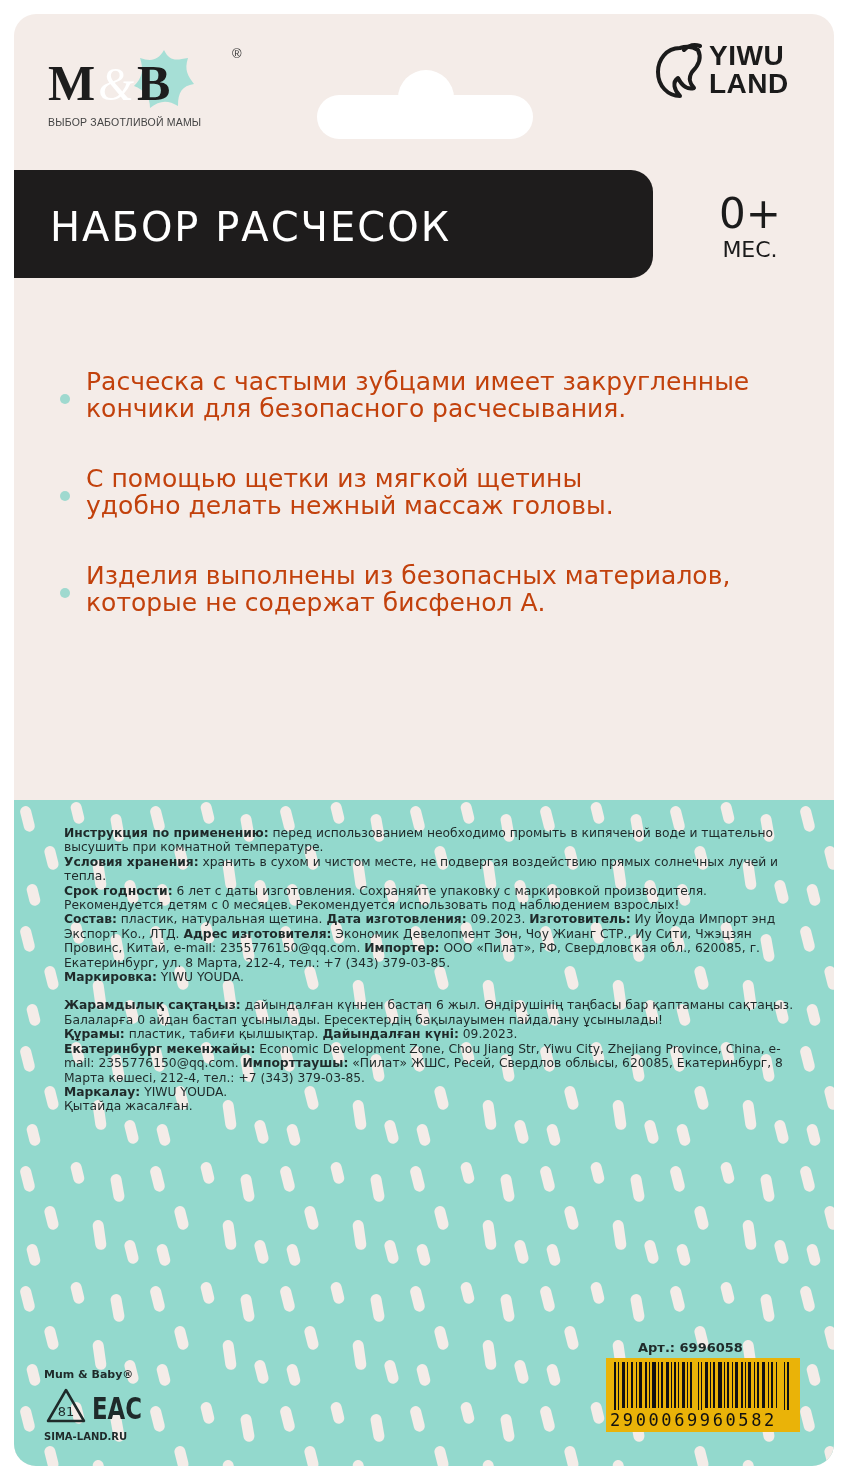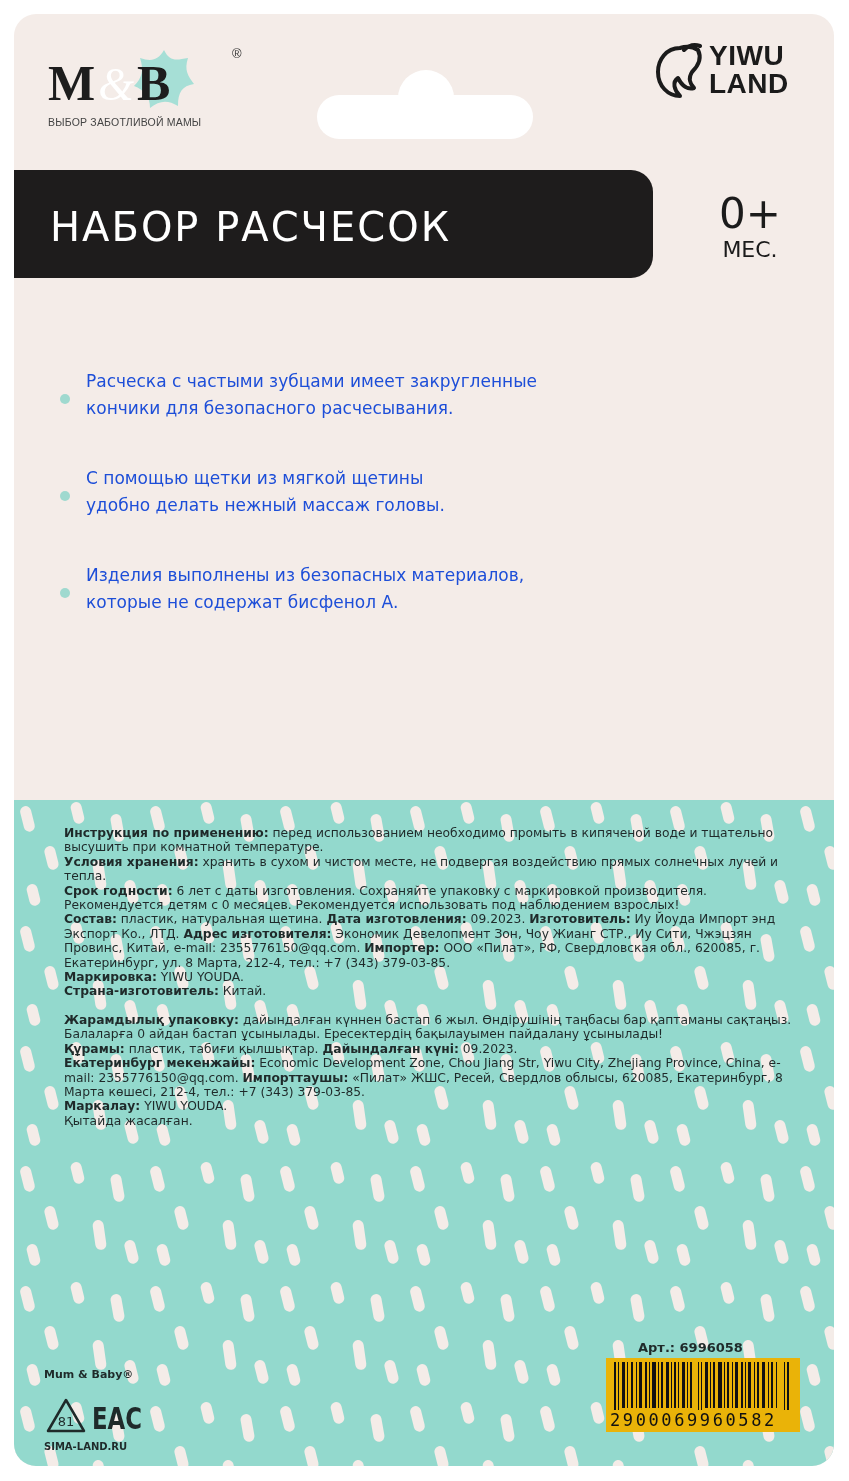--- a/index.html
+++ b/index.html
@@ -21,31 +21,31 @@
   
   .band{position:absolute;left:0;top:156px;width:639px;height:108px;background:#1e1c1c;border-radius:0 22px 22px 0;}
   .band-title{position:absolute;left:36px;top:34px;font-size:40px;color:#ffffff;letter-spacing:2px;font-family:"DejaVu Sans",sans-serif;font-weight:normal;}
   .age{position:absolute;left:700px;top:192px;width:100px;text-align:center;color:#1b1b1b;}
   .age-num{font-size:42px;line-height:44px;font-family:"DejaVu Sans",sans-serif;}
   .age-unit{font-size:22px;line-height:24px;font-family:"DejaVu Sans",sans-serif;margin-top:2px;}
   
   .features{position:absolute;left:40px;top:354px;width:760px;}
   .feature{position:relative;padding-left:32px;margin-bottom:43px;}
   .feature .dot{position:absolute;left:6px;top:26px;width:10px;height:10px;border-radius:50%;background:#9fd9cf;}
-  .feature .txt{font-family:"DejaVu Sans",sans-serif;font-size:17px;line-height:27px;color:#1d4ed8;white-space:pre-line;font-weight:normal;}
+  .feature .txt{font-family:"DejaVu Sans",sans-serif;font-size:25px;line-height:27px;color:#c2410c;white-space:pre-line;font-weight:normal;}
   
   .teal{position:absolute;left:0;top:786px;width:820px;height:666px;background:#93d9cd;overflow:hidden;}
   .teal svg.pattern{position:absolute;left:0;top:0;}
   .info{position:absolute;left:50px;top:26px;width:730px;font-size:12.3px;line-height:14.4px;color:#1f2a2a;font-family:"DejaVu Sans",sans-serif;}
   .info p{margin:0;}
   .info b{font-weight:bold;}
   .info .block{margin-bottom:14px;}
   .bottom-left{position:absolute;left:30px;top:568px;width:120px;}
   .mumbaby{font-size:11px;font-weight:bold;color:#1f2a2a;font-family:"DejaVu Sans",sans-serif;}
-  .marks{display:flex;align-items:center;gap:4px;margin-top:16px;}
+  .marks{display:flex;align-items:center;gap:4px;margin-top:6px;}
   .site{font-size:10px;font-weight:bold;color:#1f2a2a;margin-top:6px;font-family:"DejaVu Sans",sans-serif;}
   .art{position:absolute;left:624px;top:540px;font-size:13px;font-weight:bold;color:#1f2a2a;font-family:"DejaVu Sans",sans-serif;}
   .barcode{position:absolute;left:592px;top:558px;width:194px;height:74px;background:#eab308;}
   .barcode svg{position:absolute;left:6px;top:4px;}
   .bc-digits{position:absolute;left:4px;top:52px;width:186px;font-family:"DejaVu Sans Mono",monospace;font-size:17px;letter-spacing:2.6px;color:#111;}
 </style>
 </head>
 <body>
 
 <div class="card">
@@ -114,24 +114,23 @@
       <rect x="0" y="0" width="820" height="666" fill="url(#dashes)"></rect>
     </svg>
 
     <div class="info">
       <div class="block">
         <p><b>Инструкция по применению:</b><span> перед использованием необходимо промыть в кипяченой воде и тщательно высушить при комнатной температуре.</span></p>
         <p><b>Условия хранения:</b><span> хранить в сухом и чистом месте, не подвергая воздействию прямых солнечных лучей и тепла.</span></p>
         <p><b>Срок годности:</b><span> 6 лет с даты изготовления. Сохраняйте упаковку с маркировкой производителя. Рекомендуется детям с 0 месяцев. Рекомендуется использовать под наблюдением взрослых!</span></p>
         <p><b>Состав:</b><span> пластик, натуральная щетина. </span><b>Дата изготовления:</b><span> 09.2023. </span><b>Изготовитель:</b><span> Иу Йоуда Импорт энд Экспорт Ко., ЛТД. </span><b>Адрес изготовителя:</b><span> Экономик Девелопмент Зон, Чоу Жианг СТР., Иу Сити, Чжэцзян Провинс, Китай, e-mail: 2355776150@qq.com. </span><b>Импортер:</b><span> ООО «Пилат», РФ, Свердловская обл., 620085, г. Екатеринбург, ул. 8 Марта, 212-4, тел.: +7 (343) 379-03-85.</span></p>
         <p><b>Маркировка:</b><span> YIWU YOUDA.</span></p>
-        <p><b>Страна-изготовитель:</b><span> Китай.</span></p>
       </div>
       <div class="block">
-        <p><b>Жарамдылық упаковку:</b><span> дайындалған күннен бастап 6 жыл. Өндірушінің таңбасы бар қаптаманы сақтаңыз. Балаларға 0 айдан бастап ұсынылады. Ересектердің бақылауымен пайдалану ұсынылады!</span></p>
+        <p><b>Жарамдылық сақтаңыз:</b><span> дайындалған күннен бастап 6 жыл. Өндірушінің таңбасы бар қаптаманы сақтаңыз. Балаларға 0 айдан бастап ұсынылады. Ересектердің бақылауымен пайдалану ұсынылады!</span></p>
         <p><b>Құрамы:</b><span> пластик, табиғи қылшықтар. </span><b>Дайындалған күні:</b><span> 09.2023.</span></p>
         <p><b>Екатеринбург мекенжайы:</b><span> Economic Development Zone, Chou Jiang Str, Yiwu City, Zhejiang Province, China, e-mail: 2355776150@qq.com. </span><b>Импорттаушы:</b><span> «Пилат» ЖШС, Ресей, Свердлов облысы, 620085, Екатеринбург, 8 Марта көшесі, 212-4, тел.: +7 (343) 379-03-85.</span></p>
         <p><b>Маркалау:</b><span> YIWU YOUDA.</span></p>
         <p><span>Қытайда жасалған.</span></p>
       </div>
     </div>
 
     <div class="bottom-left">
       <div class="mumbaby">Mum &amp; Baby®</div>
       <div class="marks">

